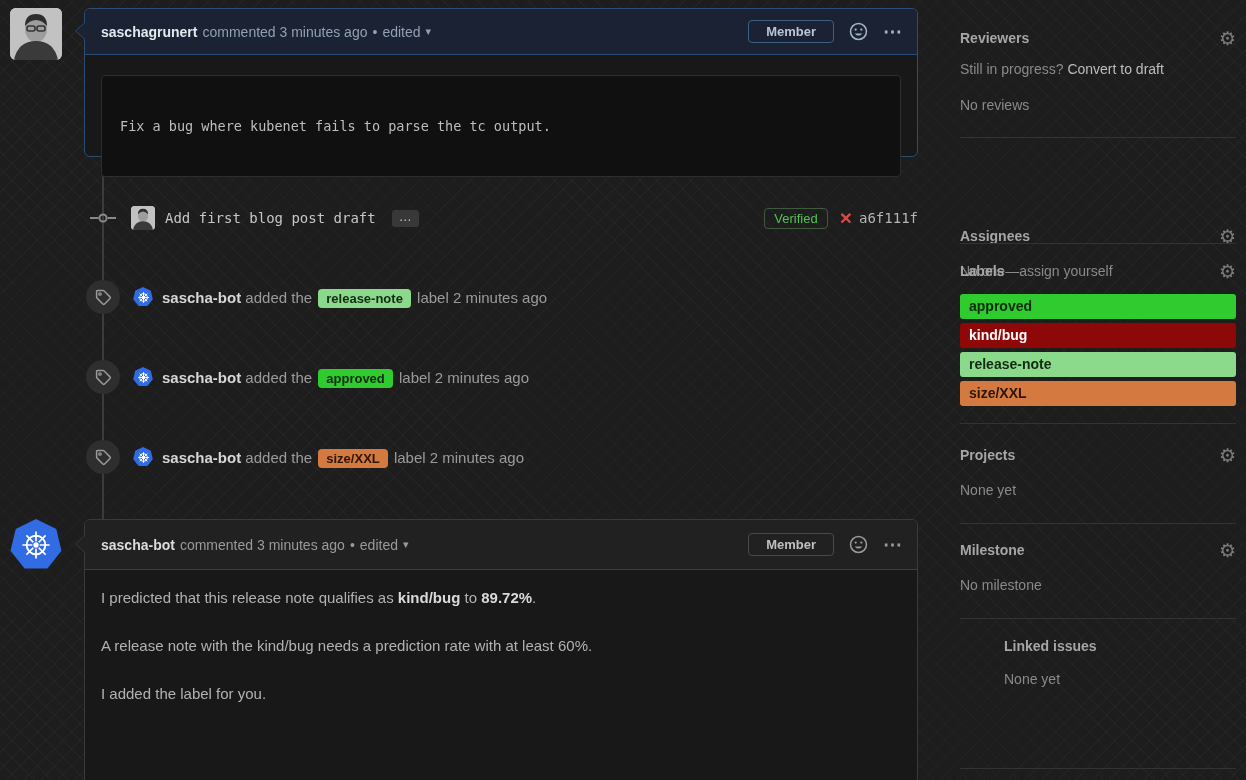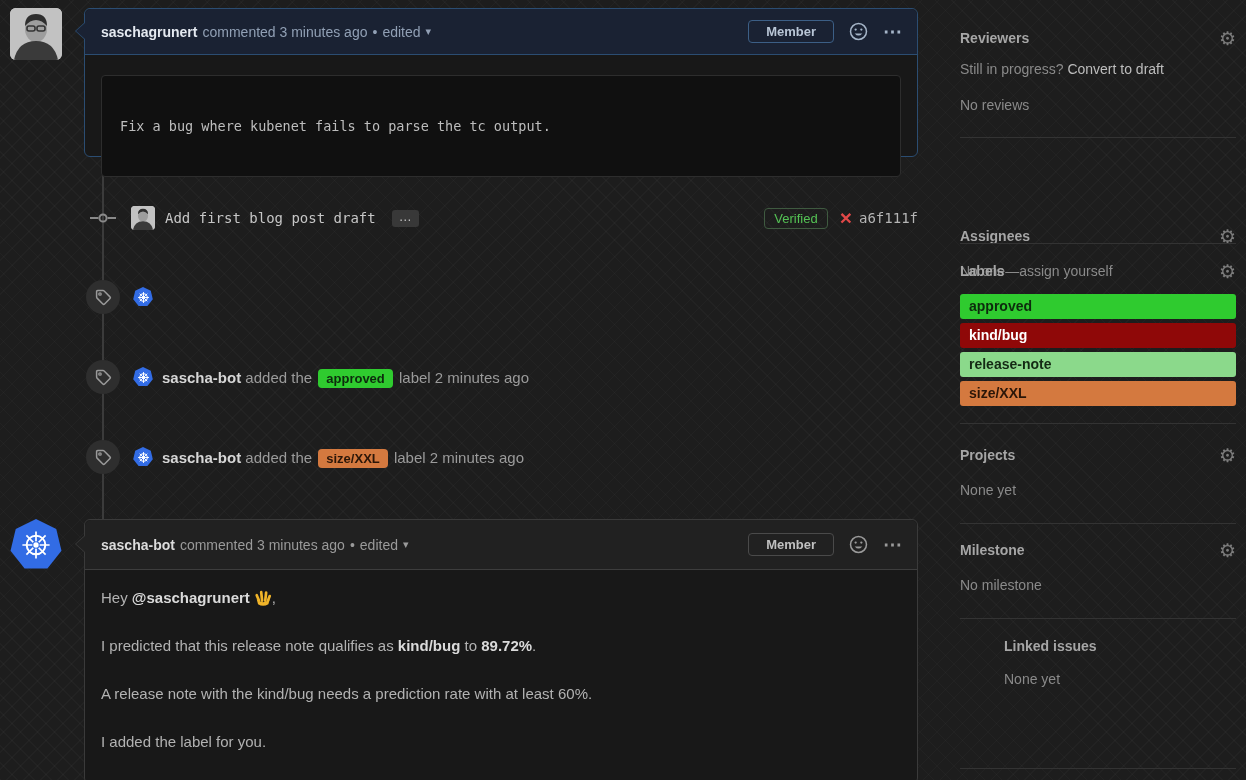--- a/index.html
+++ b/index.html
@@ -172,20 +172,21 @@
               <line x1="12" y1="12" x2="12" y2="22"></line>
               <line x1="12" y1="12" x2="2" y2="12"></line>
               <line x1="12" y1="12" x2="22" y2="12"></line>
               <line x1="12" y1="12" x2="19" y2="5"></line>
               <line x1="12" y1="12" x2="5" y2="19"></line>
               <line x1="12" y1="12" x2="19" y2="19"></line>
               <line x1="12" y1="12" x2="5" y2="5"></line>
             </g>
           </svg>
         </span>
+        <span class="ev-text"><b>sascha-bot</b> added the <span class="chip" style="background:#8bd98b;color:#142a14">release-note</span> label 2 minutes ago</span>
       </div>
       <div class="event-row">
         <span class="tag-circle">
           <svg width="17" height="17" viewBox="0 0 16 16">
             <path d="M1.5 7.6 L1.5 2.6 Q1.5 1.5 2.6 1.5 L7.6 1.5 Q8.2 1.5 8.6 1.9 L14.1 7.4 Q14.9 8.2 14.1 9 L9 14.1 Q8.2 14.9 7.4 14.1 L1.9 8.6 Q1.5 8.2 1.5 7.6 Z" fill="none" stroke="#9a9a9a" stroke-width="1.4"></path>
             <circle cx="4.7" cy="4.7" r="1.15" fill="none" stroke="#9a9a9a" stroke-width="1.2"></circle>
           </svg>
         </span>
         <span class="mini-hept hept">
           <svg viewBox="0 0 24 24" width="13" height="13">
@@ -263,29 +264,20 @@
             <circle cx="10" cy="10" r="8.4" fill="none" stroke="currentColor" stroke-width="1.6"></circle>
             <circle cx="7" cy="8" r="1.2" fill="currentColor"></circle>
             <circle cx="13" cy="8" r="1.2" fill="currentColor"></circle>
             <path d="M6 12 q4 4.6 8 0 z" fill="currentColor"></path>
           </svg>
         </span>
         <span class="kebab icon-col">⋯</span>
       </span>
     </div>
     <div class="c-body" id="comment2-body">
-        <p><span>Hey </span><b>@saschagrunert</b><svg class="wave-icon" width="18" height="18" viewBox="0 0 20 20">
-            <g stroke="#f0b429" stroke-width="3" stroke-linecap="round">
-              <line x1="5.5" y1="14" x2="3" y2="8"></line>
-              <line x1="9" y1="14" x2="8" y2="4.5"></line>
-              <line x1="12.5" y1="14" x2="13.5" y2="5"></line>
-              <line x1="15.5" y1="14" x2="17.5" y2="9"></line>
-            </g>
-            <path d="M3 12.5 Q10 19 17.5 12.5 L16 18 Q10 21.5 4.5 18 Z" fill="#f0b429"></path>
-          </svg><span>,</span></p>
         <p><span>I predicted that this release note qualifies as </span><b>kind/bug</b><span> to </span><b>89.72%</b><span>.</span></p>
         <p><span>A release note with the kind/bug needs a prediction rate with at least 60%.</span></p>
         <p><span>I added the label for you.</span></p>
       </div>
   </div>
 
   <div class="sb-section" id="sb-reviewers">
     <div class="sb-head">
       <span>Reviewers</span>
       <span class="gear">⚙</span>

